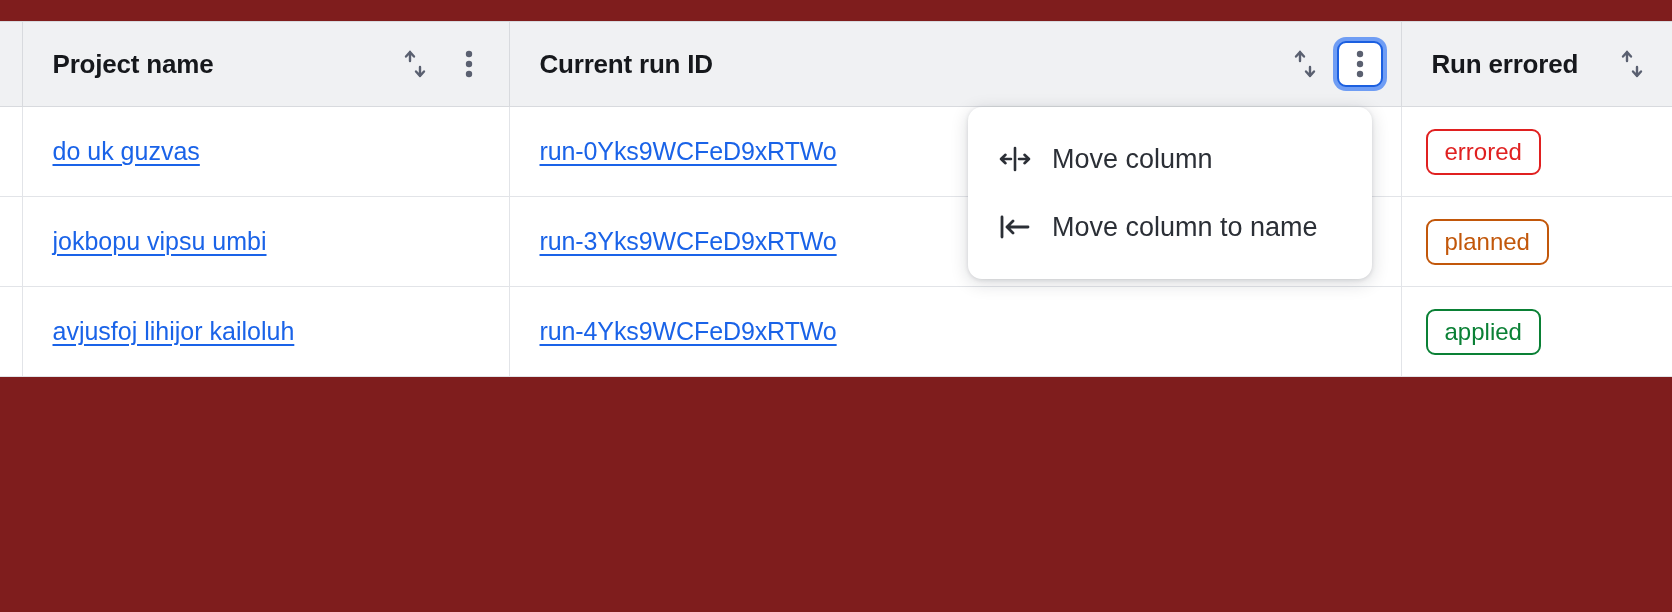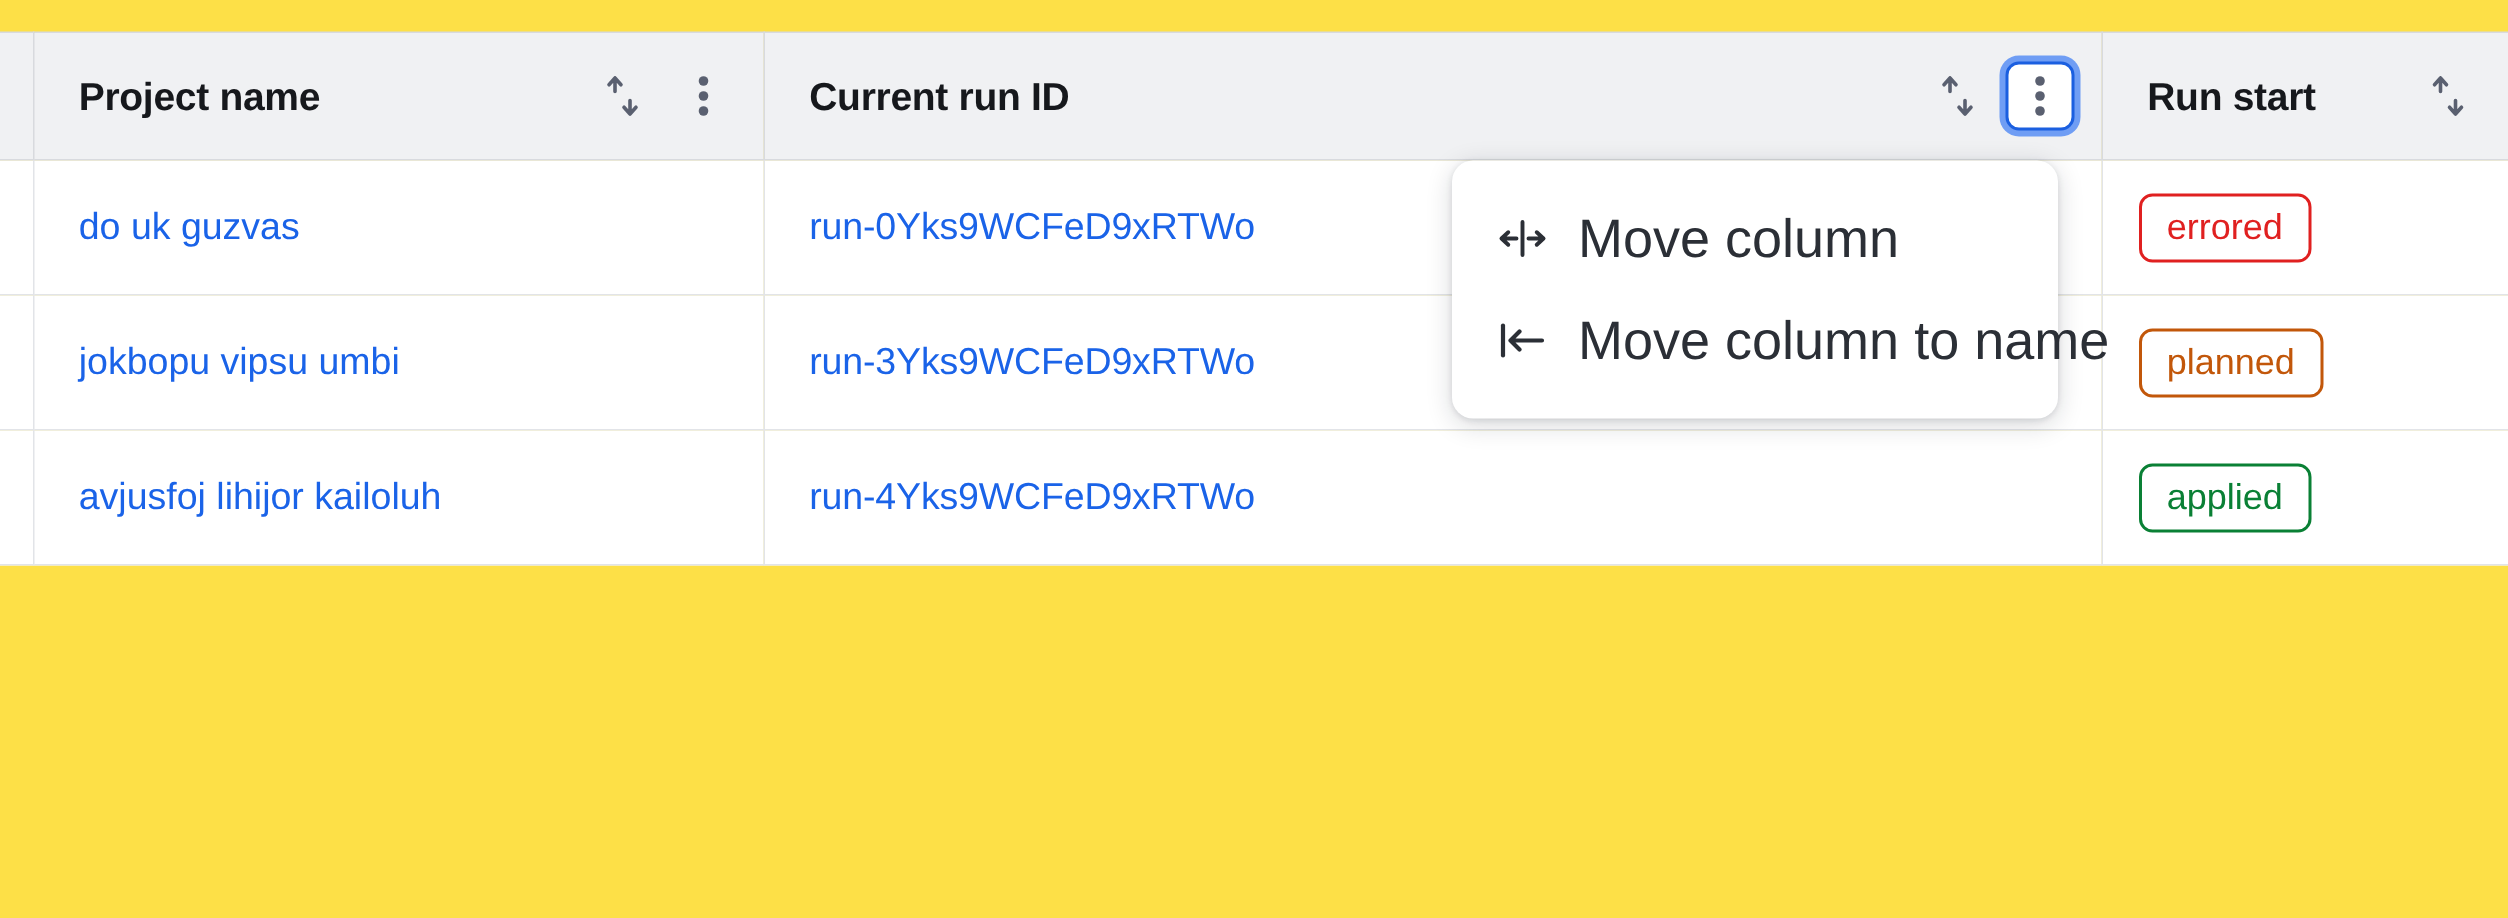--- a/index.html
+++ b/index.html
@@ -9,21 +9,21 @@
     height: 612px;
     overflow: hidden;
     background: #ffffff;
     font-family: "Liberation Sans", sans-serif;
   }
 
   .viewport {
     position: relative;
     width: 1672px;
     height: 612px;
-    background: #fde047;
+    background: #7f1d1d;
   }
 
   
   .table-wrap {
     position: absolute;
     left: 0;
     top: 21px;
     width: 1672px;
   }
 
@@ -97,20 +97,21 @@
     padding: 0 18px 0 30px;
     vertical-align: middle;
     background: #ffffff;
   }
   tbody td.gutter-cell { padding: 0; border-right: 1px solid #e2e4e8; }
   tbody td.status-cell { padding-left: 24px; }
 
   .cell-link {
     font-size: 25px;
     color: #1a63e8;
+    text-decoration: underline;
     text-underline-offset: 4px;
     text-decoration-thickness: 2px;
     cursor: pointer;
     white-space: nowrap;
   }
   .cell-link.mono-ish { letter-spacing: -0.1px; }
 
   .badge {
     display: inline-flex;
     align-items: center;
@@ -154,21 +155,21 @@
   }
   .menu-icon {
     flex: 0 0 auto;
     width: 34px;
     height: 34px;
     display: flex;
     align-items: center;
     justify-content: center;
   }
   .menu-label {
-    font-size: 36px;
+    font-size: 27px;
     color: #2b2f36;
     white-space: nowrap;
   }
 </style>
 </head>
 <body>
 
 <div class="viewport">
 
   <div class="table-wrap">
@@ -228,21 +229,21 @@
                     <circle cx="4" cy="14" r="3.2" fill="#5a6070"></circle>
                     <circle cx="4" cy="24" r="3.2" fill="#5a6070"></circle>
                   </svg>
                 </span>
               </button>
             </div>
           </th>
 
           <th>
             <div class="th-inner">
-              <span class="th-label">Run start</span>
+              <span class="th-label">Run errored</span>
               <span class="th-spacer"></span>
               <button class="icon-btn">
                 <span>
                   <svg width="30" height="32" viewBox="0 0 30 32" fill="none">
                     <path d="M10 13 L10 4 M10 4 L6 8.5 M10 4 L14 8.5" stroke="#5a6070" stroke-width="2.4" stroke-linecap="round" stroke-linejoin="round"></path>
                     <path d="M20 19 L20 28 M20 28 L16 23.5 M20 28 L24 23.5" stroke="#5a6070" stroke-width="2.4" stroke-linecap="round" stroke-linejoin="round"></path>
                   </svg>
                 </span>
               </button>
             </div>

